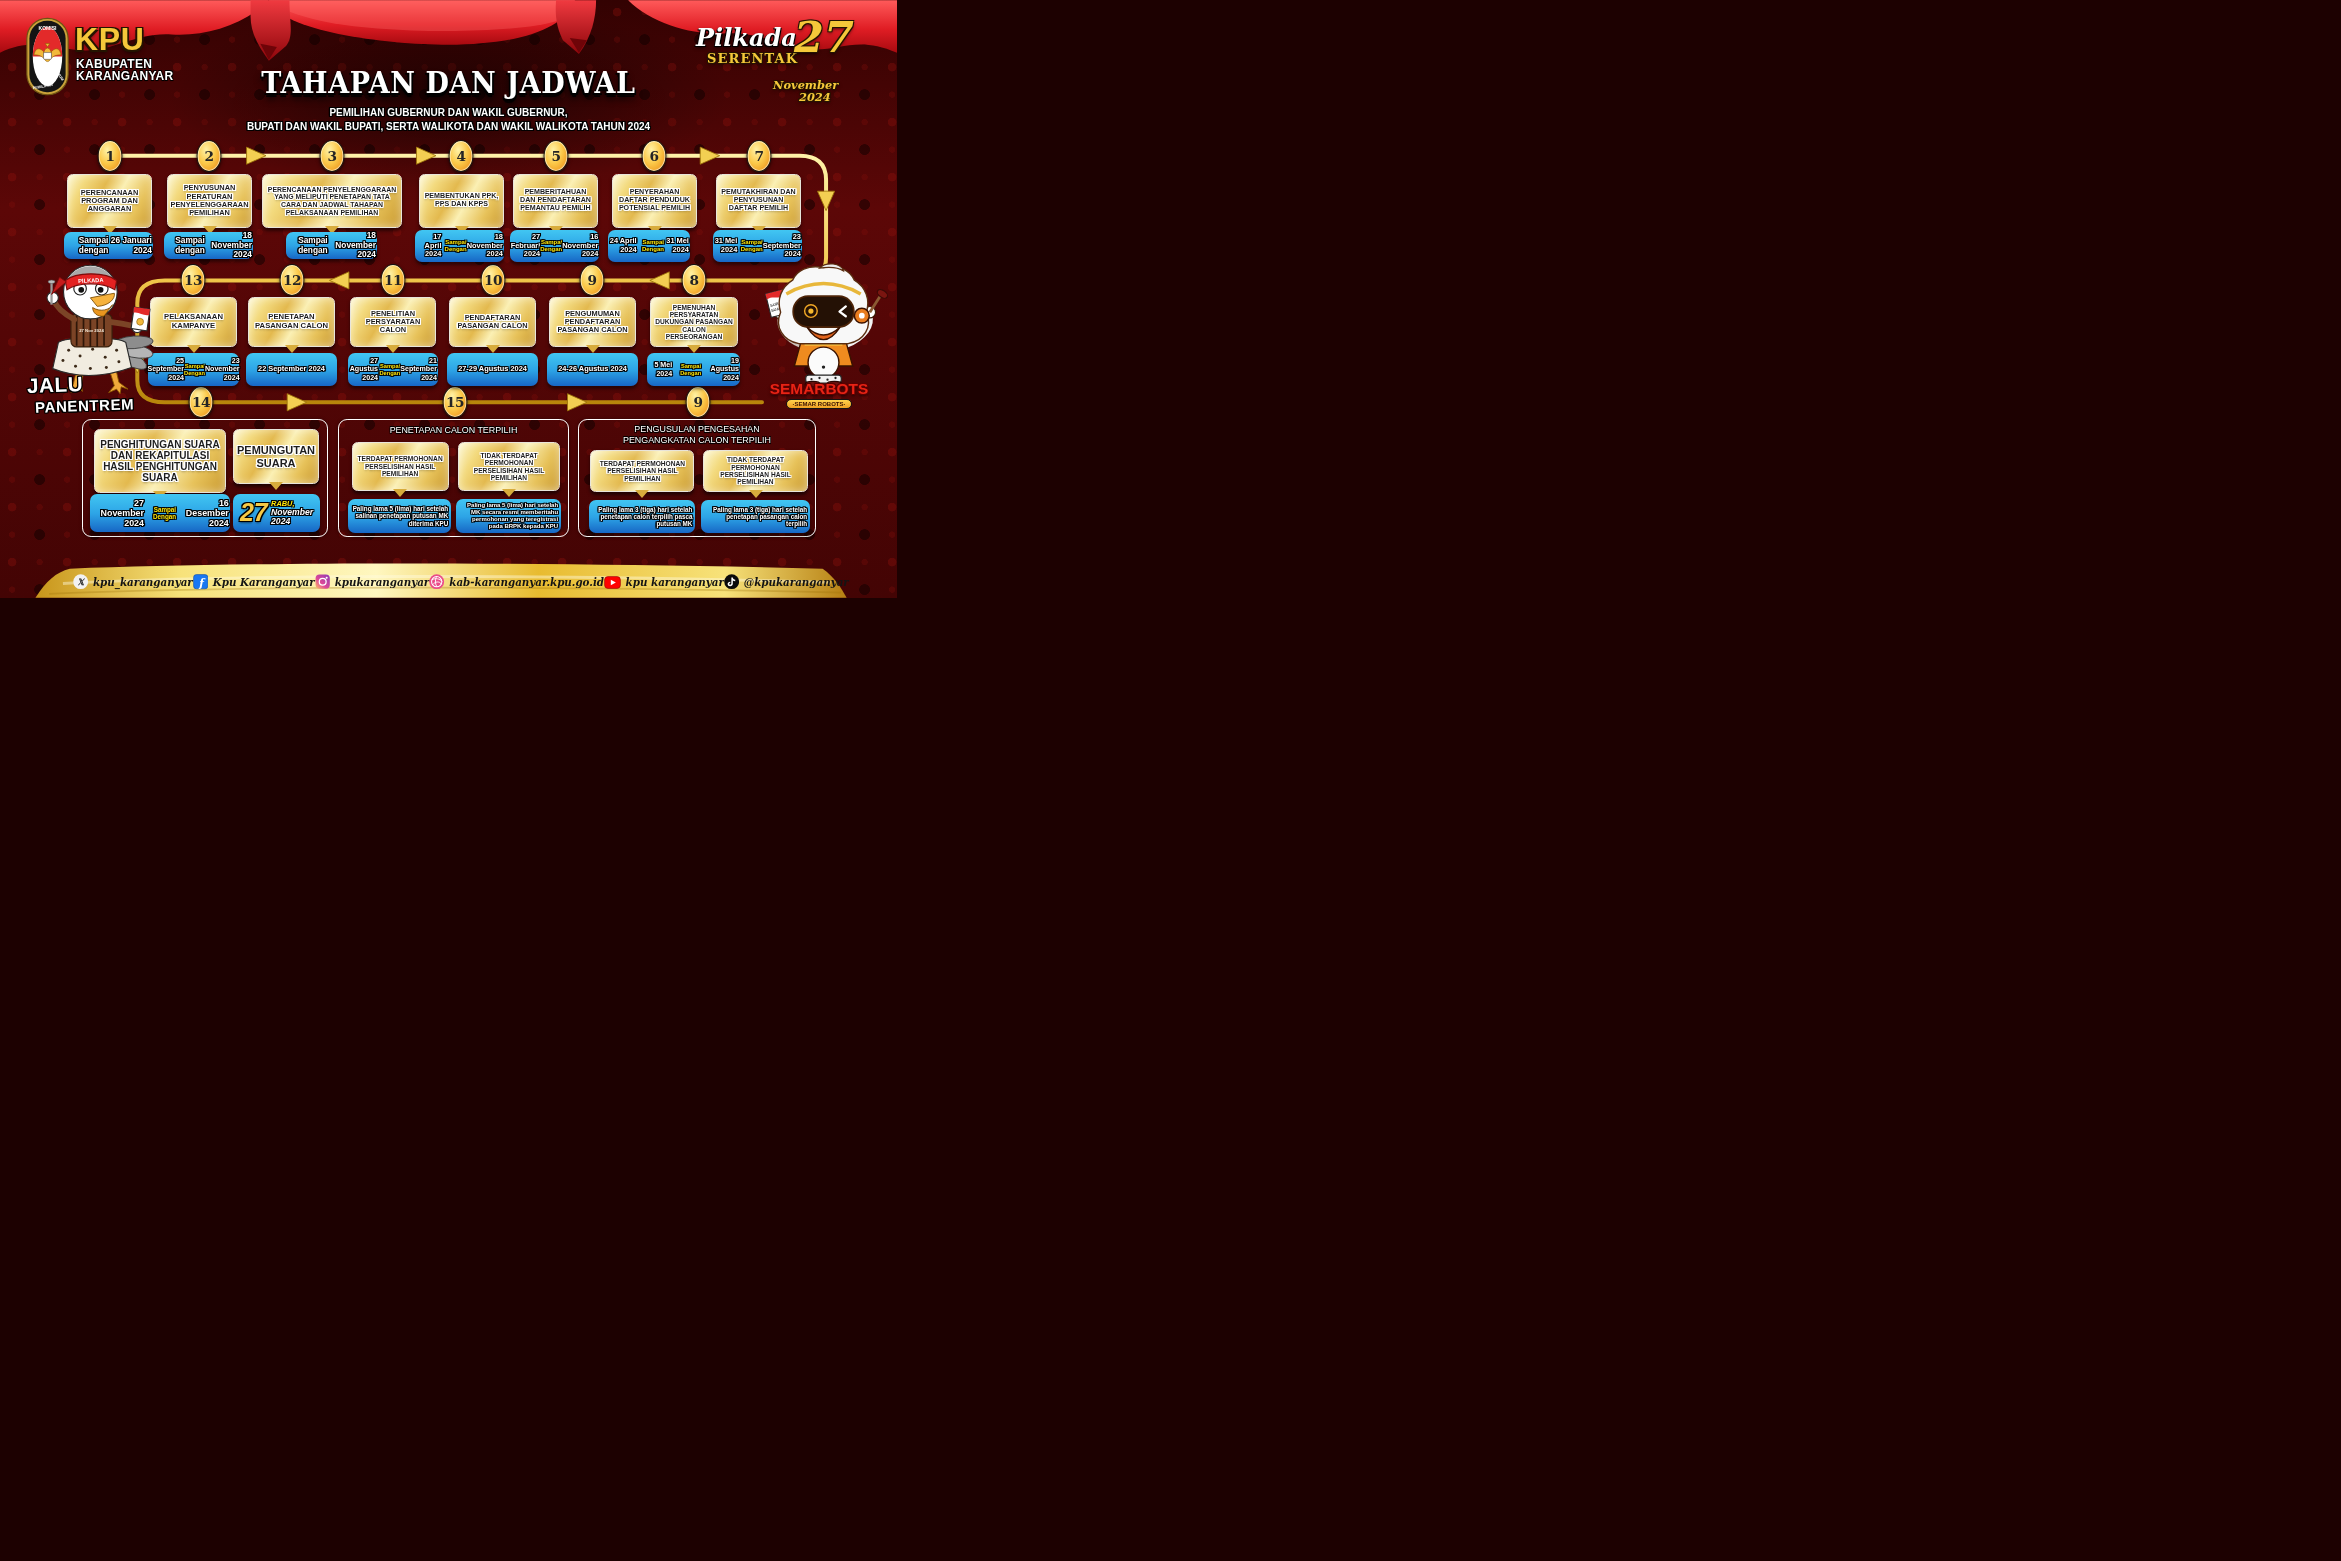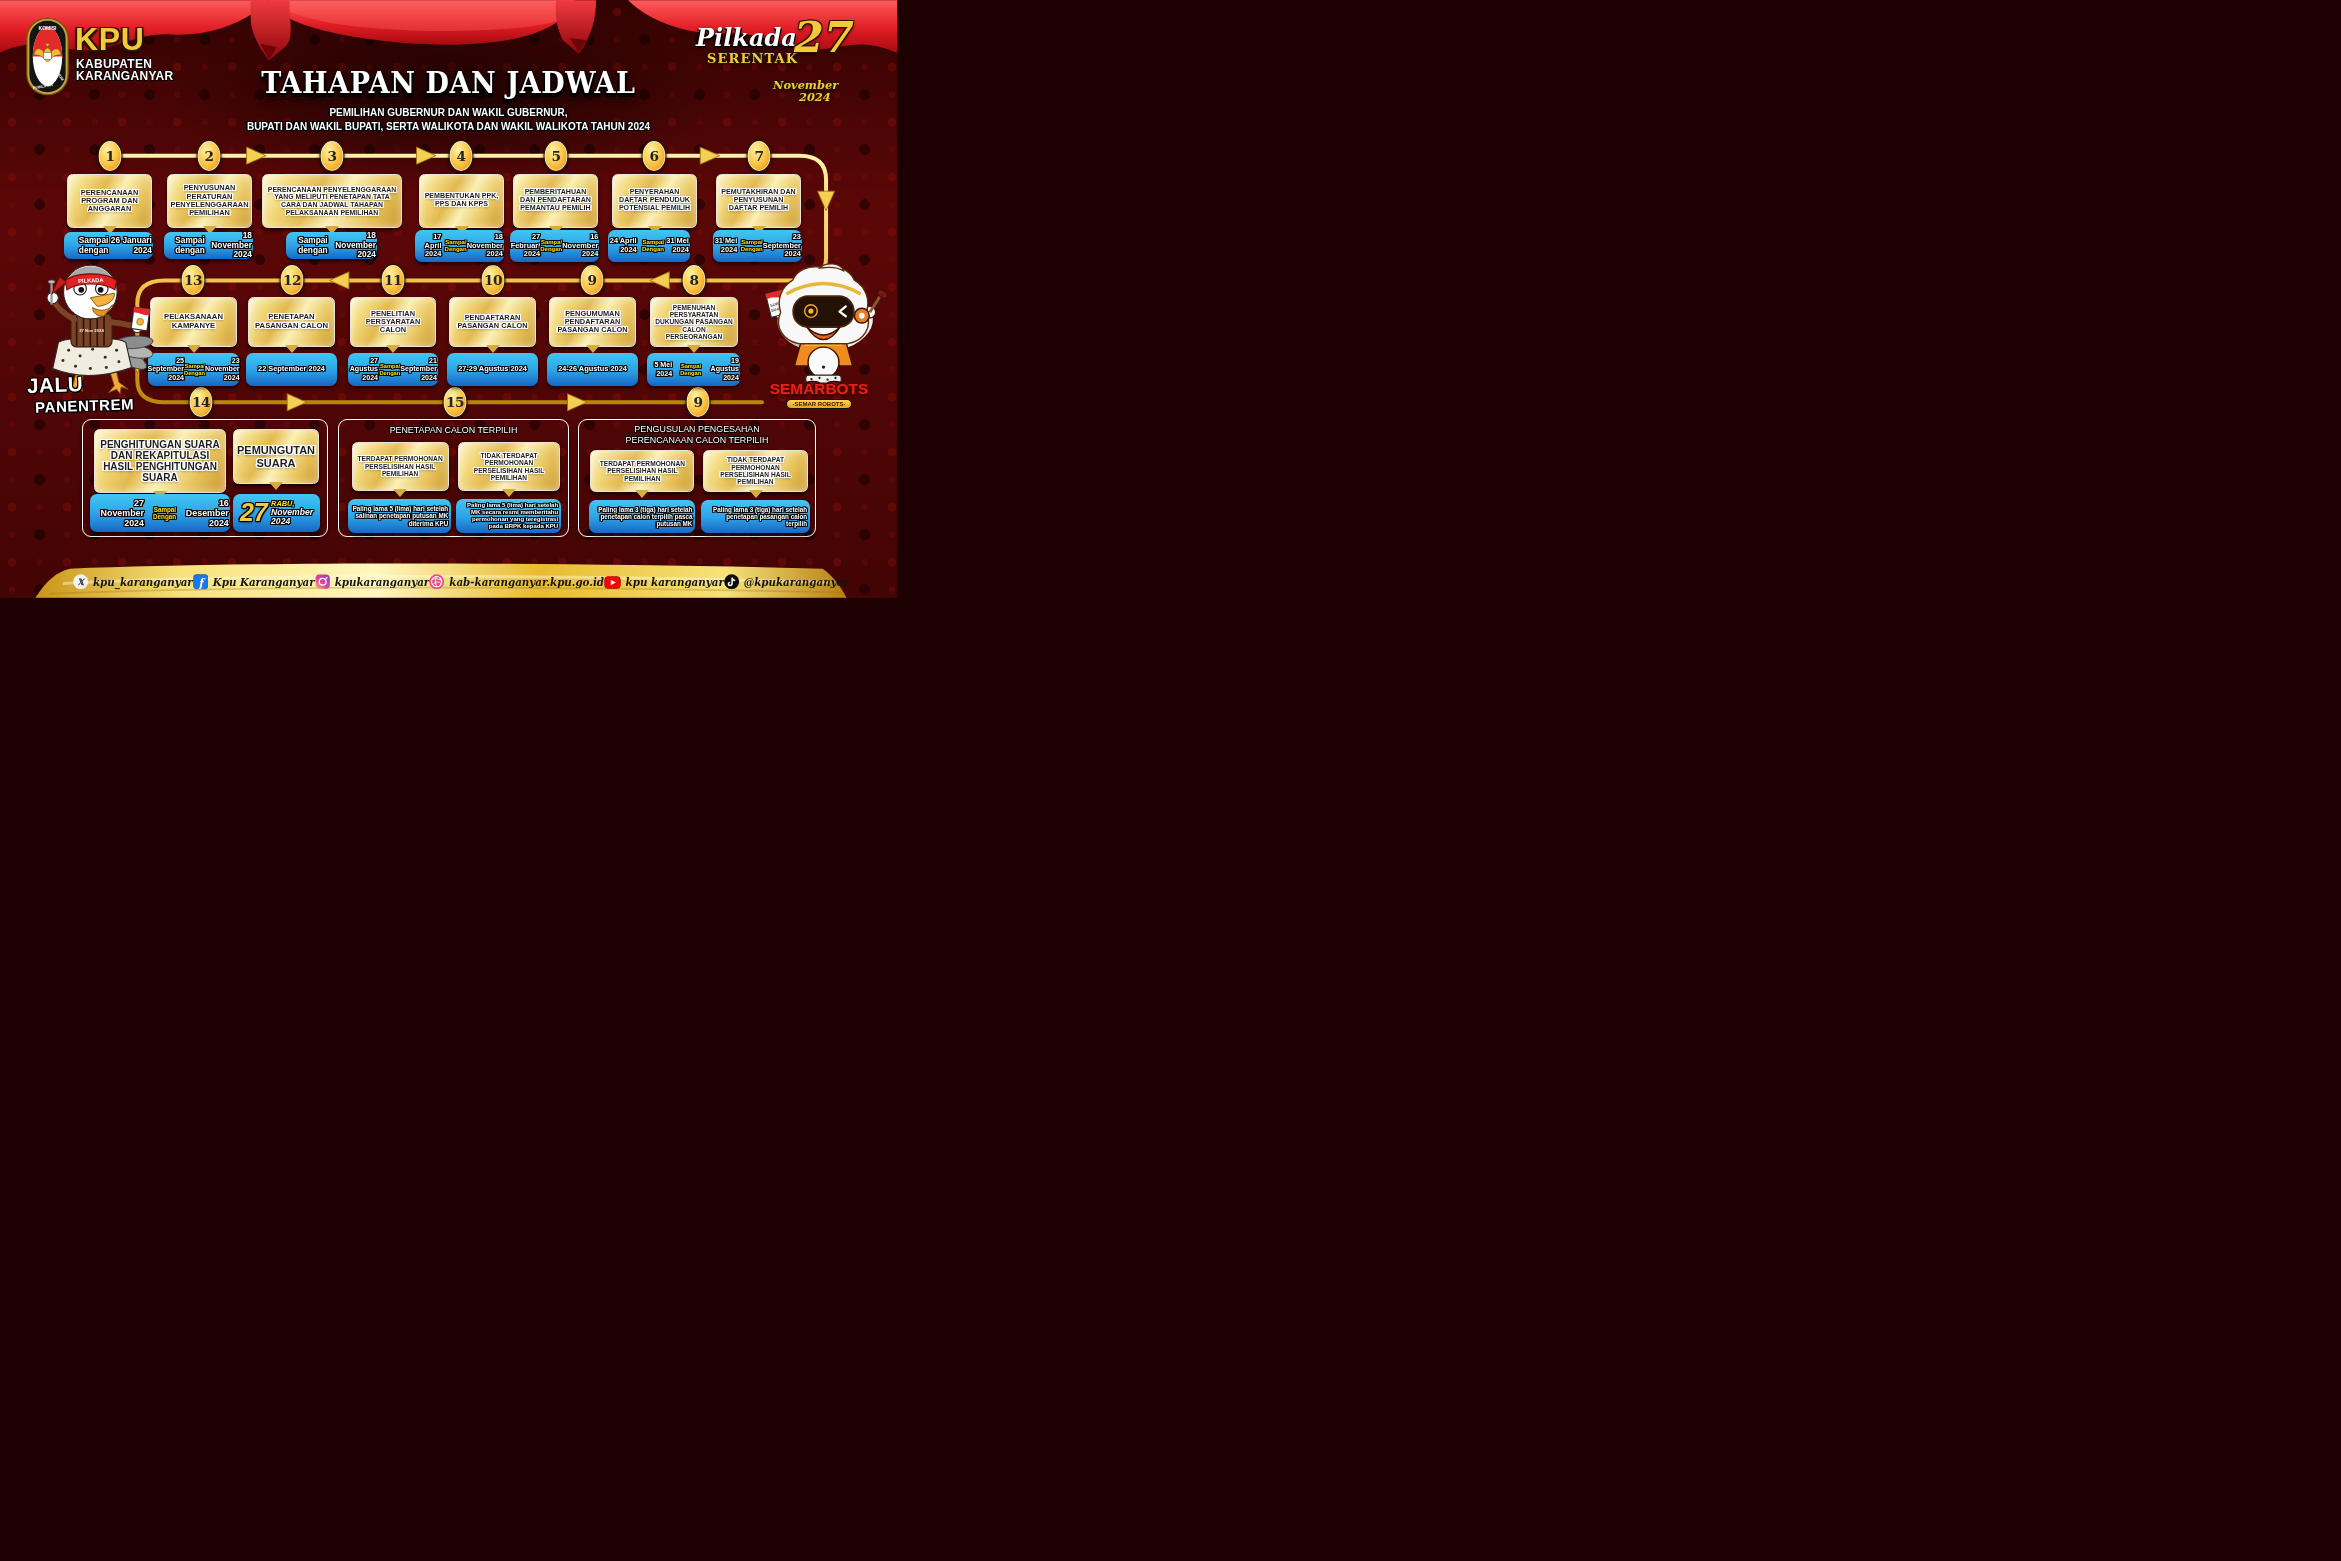--- a/index.html
+++ b/index.html
@@ -361,21 +361,21 @@
     <div class="bbox" style="left:9.1px;top:79px;width:103px;height:34px;font-size:6.3px;padding:1.7px 2.9px">
       <span class="ob">Paling lama 5 (lima) hari setelah salinan penetapan putusan MK diterima KPU</span>
       </div>
     <div class="bbox" style="left:117px;top:79px;width:105px;height:34px;font-size:6px;padding:1.7px 2.9px">
       <span class="ob">Paling lama 5 (lima) hari setelah MK secara resmi memberitahu permohonan yang teregistrasi pada BRPK kepada KPU</span>
       </div>
   </div>
 
   <div class="panel" style="left:578px;top:419px;width:238px;height:118px">
     <div class="ptitle obs" style="top:4px;font-size:8.9px">PENGUSULAN PENGESAHAN</div>
-    <div class="ptitle obs" style="top:15px;font-size:8.9px">PERENCANAAN CALON TERPILIH</div>
+    <div class="ptitle obs" style="top:15px;font-size:8.9px">PENGANGKATAN CALON TERPILIH</div>
     <div class="gbox" style="left:11.4px;top:30px;width:104px;height:42px;font-size:6.6px">
       <span class="ow">TERDAPAT PERMOHONAN PERSELISIHAN HASIL PEMILIHAN</span>
         <i class="tail"></i>
       </div>
     <div class="gbox" style="left:124px;top:30px;width:105px;height:42px;font-size:6.6px">
       <span class="ow">TIDAK TERDAPAT PERMOHONAN PERSELISIHAN HASIL PEMILIHAN</span>
         <i class="tail"></i>
       </div>
     <div class="bbox" style="left:10.3px;top:80px;width:106px;height:33px;font-size:6.3px;padding:1.7px 2.9px">
       <span class="ob">Paling lama 3 (tiga) hari setelah penetapan calon terpilih pasca putusan MK</span>

